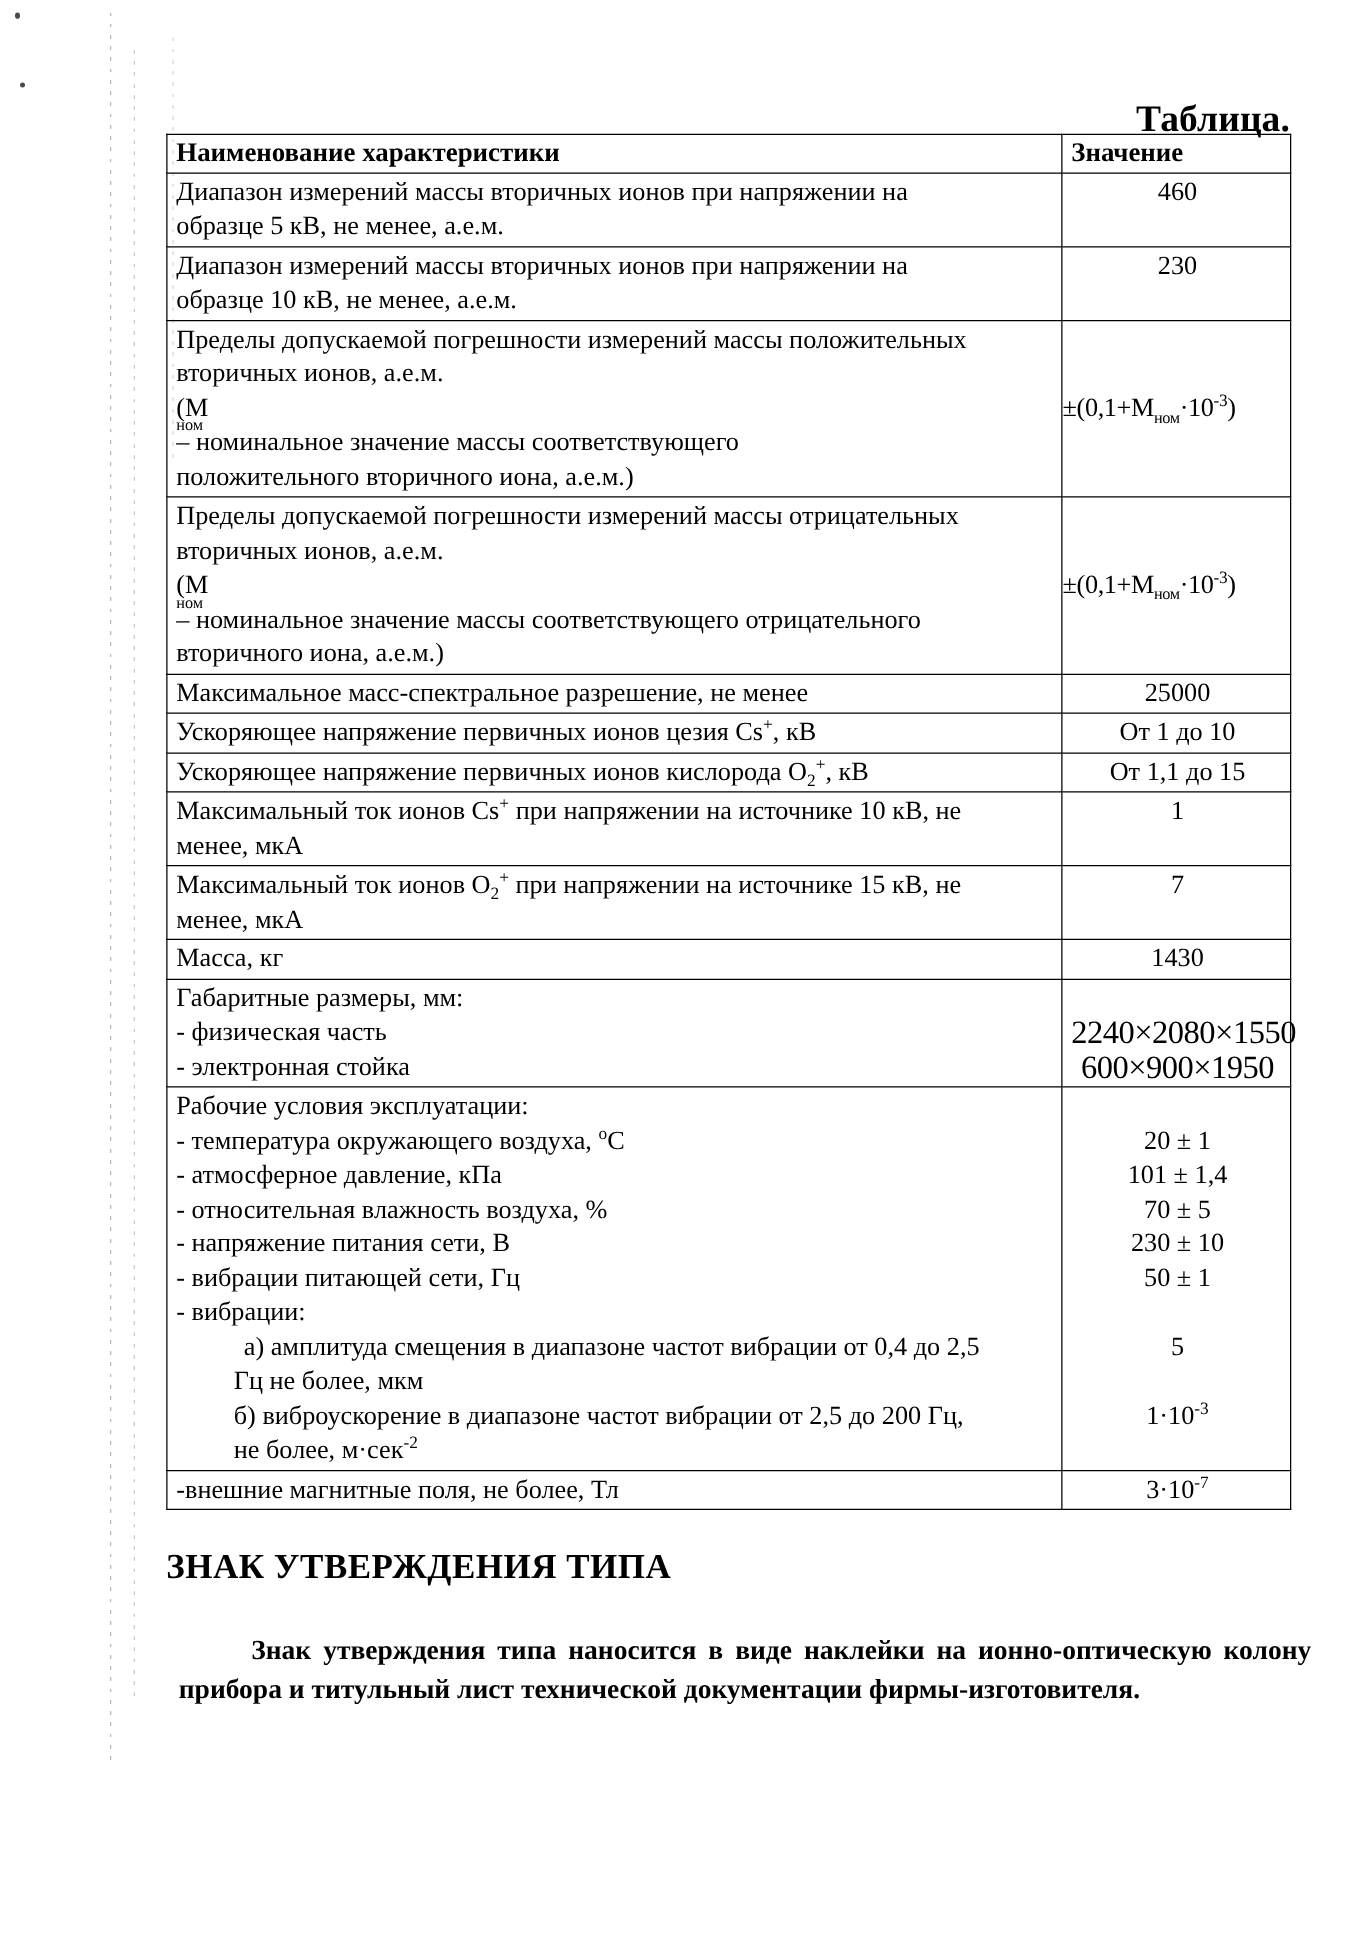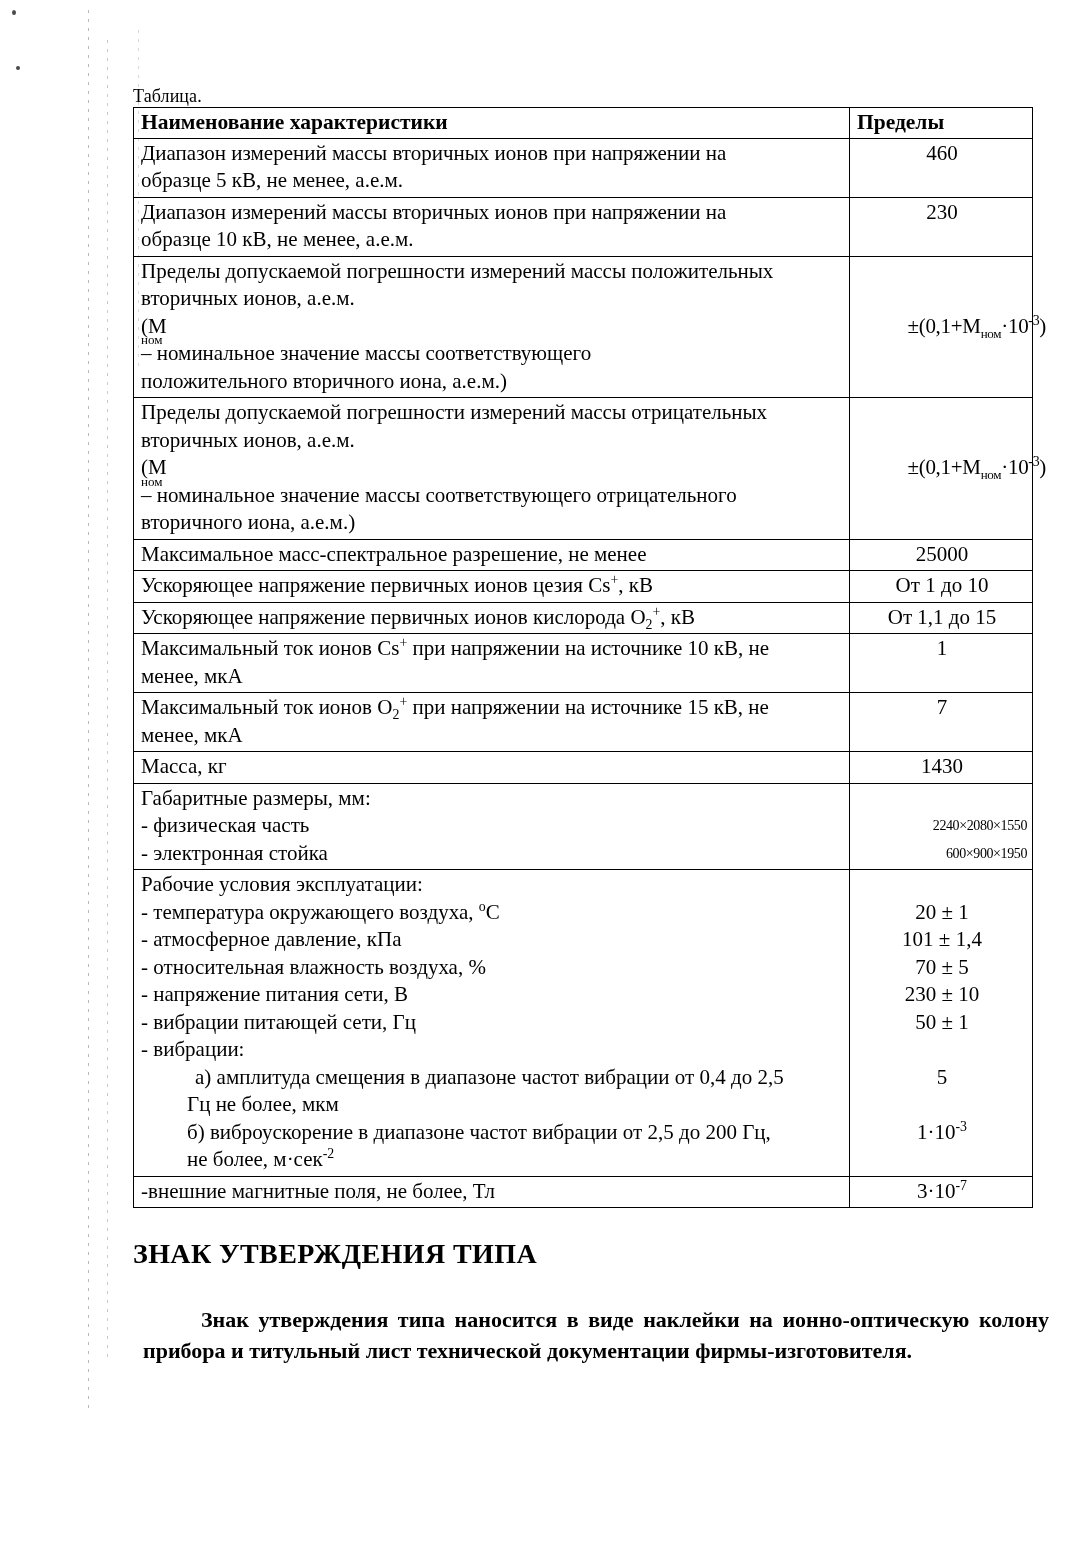--- a/index.html
+++ b/index.html
@@ -44,23 +44,25 @@
     left: 0; top: 0;
     width: 1092px;
     height: 1560px;
   }
 
   .table-caption {
     position: absolute;
     left: 133px;
     top: 83px;
     width: 899px;
-    font-size: 18px;
+    text-align: right;
+    font-size: 30px;
     line-height: 26px;
     letter-spacing: .1px;
+    font-weight: bold;
   }
 
   table.spec {
     position: absolute;
     left: 133px;
     top: 107px;
     width: 899px;
     border-collapse: collapse;
     table-layout: fixed;
   }
@@ -92,28 +94,27 @@
     vertical-align: middle;
   }
   td.value.overflow {
     overflow: visible;
     font-size: 21px;
   }
   td.value .wide {
     display: inline-block;
     width: 196px;
     margin-left: -7px;
-    text-align: right;
+    text-align: left;
     letter-spacing: -0.3px;
   }
   td.value .dims {
     display: block;
     letter-spacing: -0.4px;
-    font-size: 14px;
-    text-align: right;
+    font-size: 26px;
   }
 
   
   .lines span { display: block; }
   .lines .ind1 { padding-left: 46px; text-indent: 8px; }
   .lines .ind2 { padding-left: 46px; }
   .blank { visibility: hidden; }
 
   td.value.stack {
     padding-top: 1px;
@@ -175,21 +176,21 @@
   <div class="table-caption">Таблица.</div>
 
   <table class="spec">
     <colgroup>
       <col class="c-name">
       <col class="c-value">
     </colgroup>
     <thead>
       <tr>
         <th>Наименование характеристики</th>
-        <th>Пределы</th>
+        <th>Значение</th>
       </tr>
     </thead>
     <tbody>
 
       <tr>
         <td>
           <span class="lines">
             <span>Диапазон измерений массы вторичных ионов при напряжении на</span>
             <span>образце 5 кВ, не менее, а.е.м.</span>
           </span>

